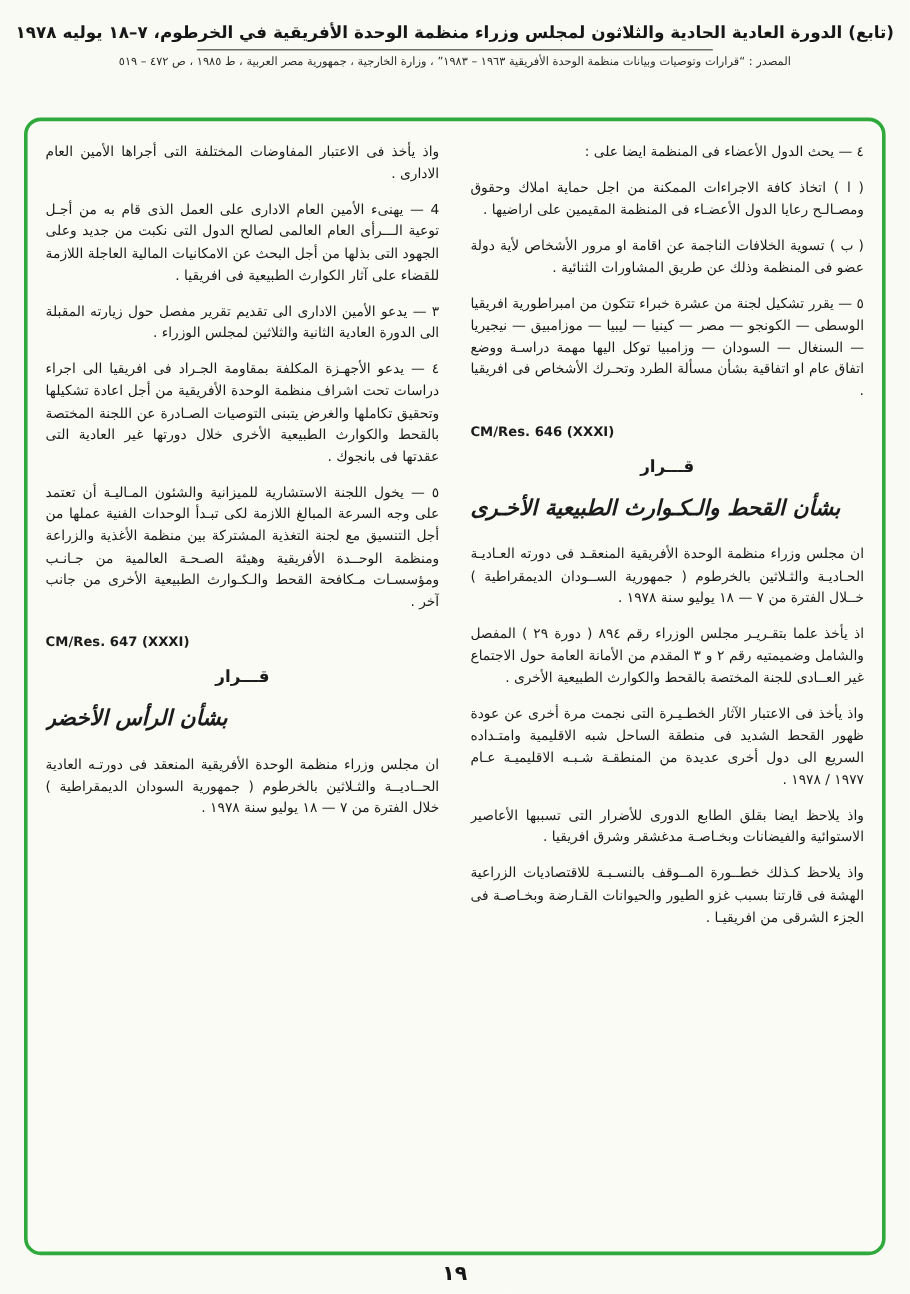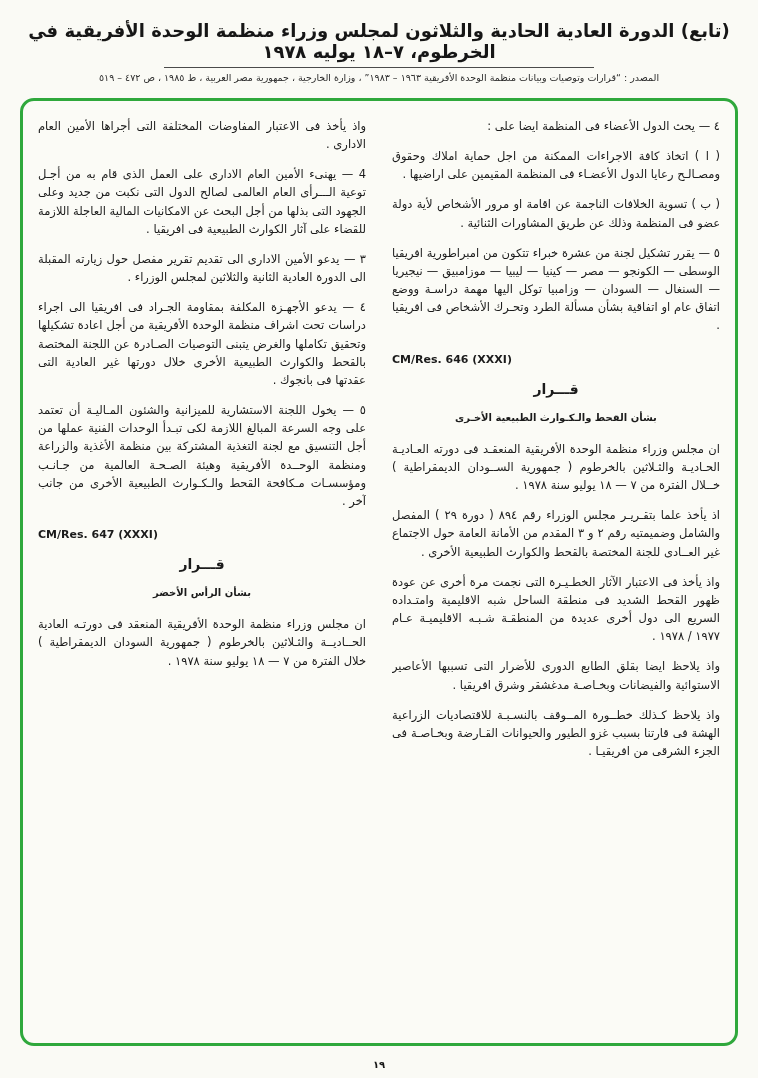--- a/index.html
+++ b/index.html
@@ -10,21 +10,21 @@
     color: #1b1b1b;
     overflow: hidden;
   }
   .page {
     position: relative;
     width: 758px; height: 1078px;
     direction: rtl;
   }
   .header { padding-top: 20px; text-align: center; }
   .header-line1 {
-    font-size: 18px; font-weight: bold; color: #161616;
+    font-size: 14px; font-weight: bold; color: #161616;
     letter-spacing: 0px;
   }
   .header-rule {
     width: 430px; height: 1px; background: #4a4a4a;
     margin: 5px auto 4px auto;
   }
   .header-line2 { font-size: 9.5px; color: #2a2a2a; }
   .content-box {
     position: absolute;
     left: 20px; right: 20px; top: 98px; bottom: 32px;
@@ -53,31 +53,32 @@
     margin: 16px 0 10px 0 !important;
     unicode-bidi: embed;
   }
   .res-title {
     text-align: center;
     font-weight: bold;
     font-size: 14px;
     margin: 6px 0 10px 0 !important;
   }
   .res-subject {
-    text-align: center;
+    text-align: left;
     font-weight: bold;
-    font-size: 10px;
+    font-size: 18px;
     margin: 0 0 14px 0 !important;
+    font-style: italic;
   }
   .footer {
     position: absolute;
     left: 0; right: 0; bottom: 6px;
     text-align: center;
   }
-  .page-num { font-size: 10px; font-weight: bold; color: #161616; }
+  .page-num { font-size: 17px; font-weight: bold; color: #161616; }
 </style>
 </head>
 <body>
 
 <div class="page">
 
   <div class="header">
     <div class="header-line1">(تابع) الدورة العادية الحادية والثلاثون لمجلس وزراء منظمة الوحدة الأفريقية في الخرطوم، ٧–١٨ يوليه ١٩٧٨</div>
     <div class="header-rule"></div>
     <div class="header-line2">المصدر : “قرارات وتوصيات وبيانات منظمة الوحدة الأفريقية ١٩٦٣ – ١٩٨٣” ، وزارة الخارجية ، جمهورية مصر العربية ، ط ١٩٨٥ ، ص ٤٧٢ – ٥١٩</div>

